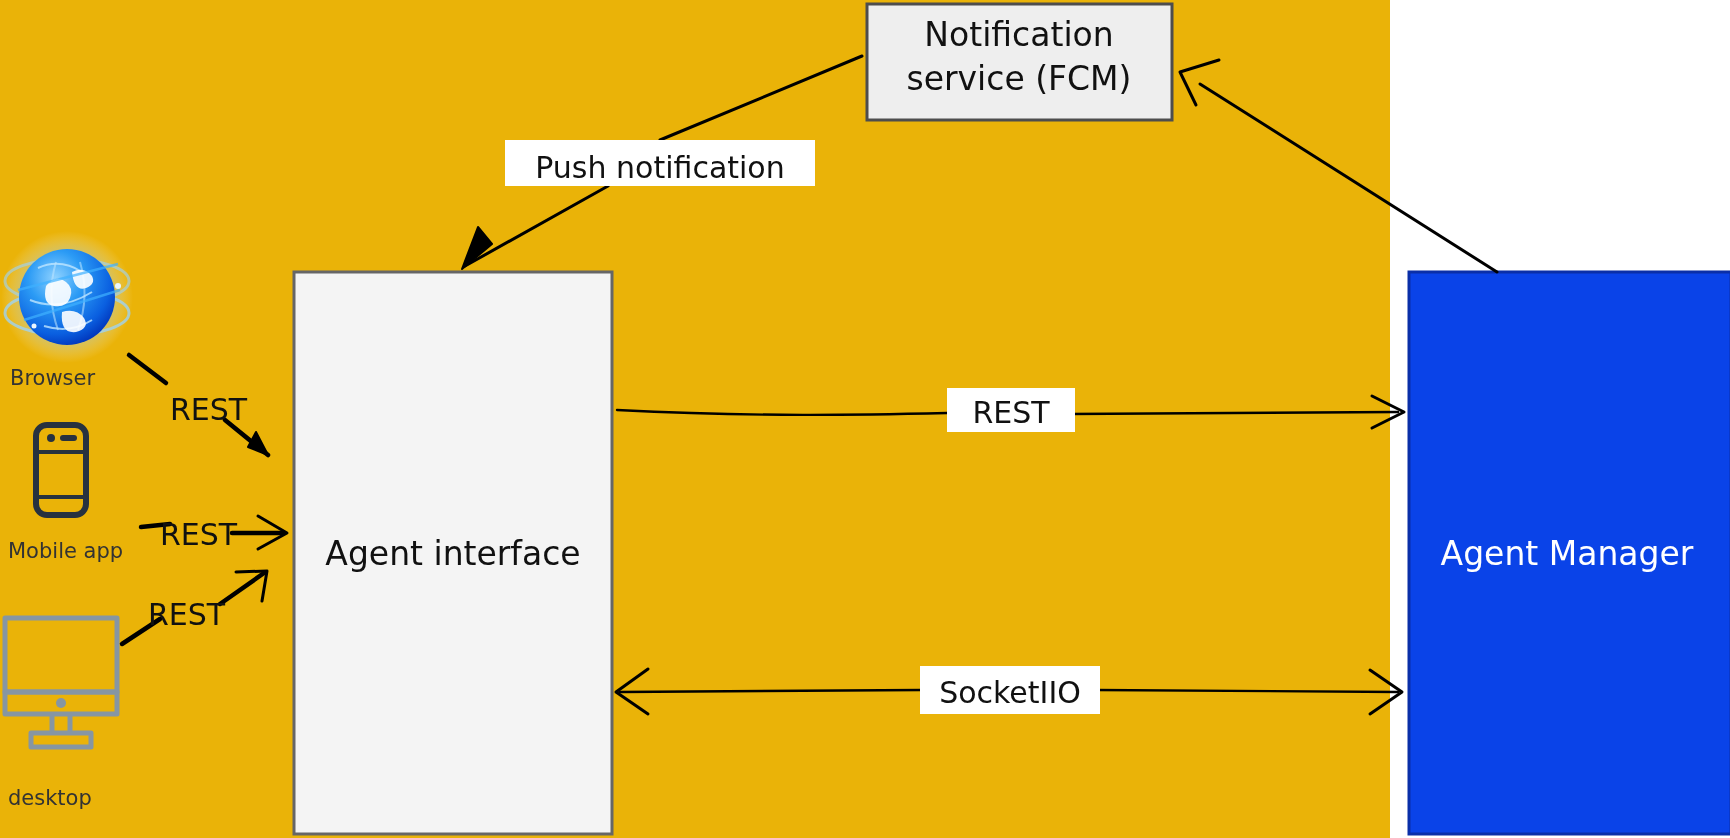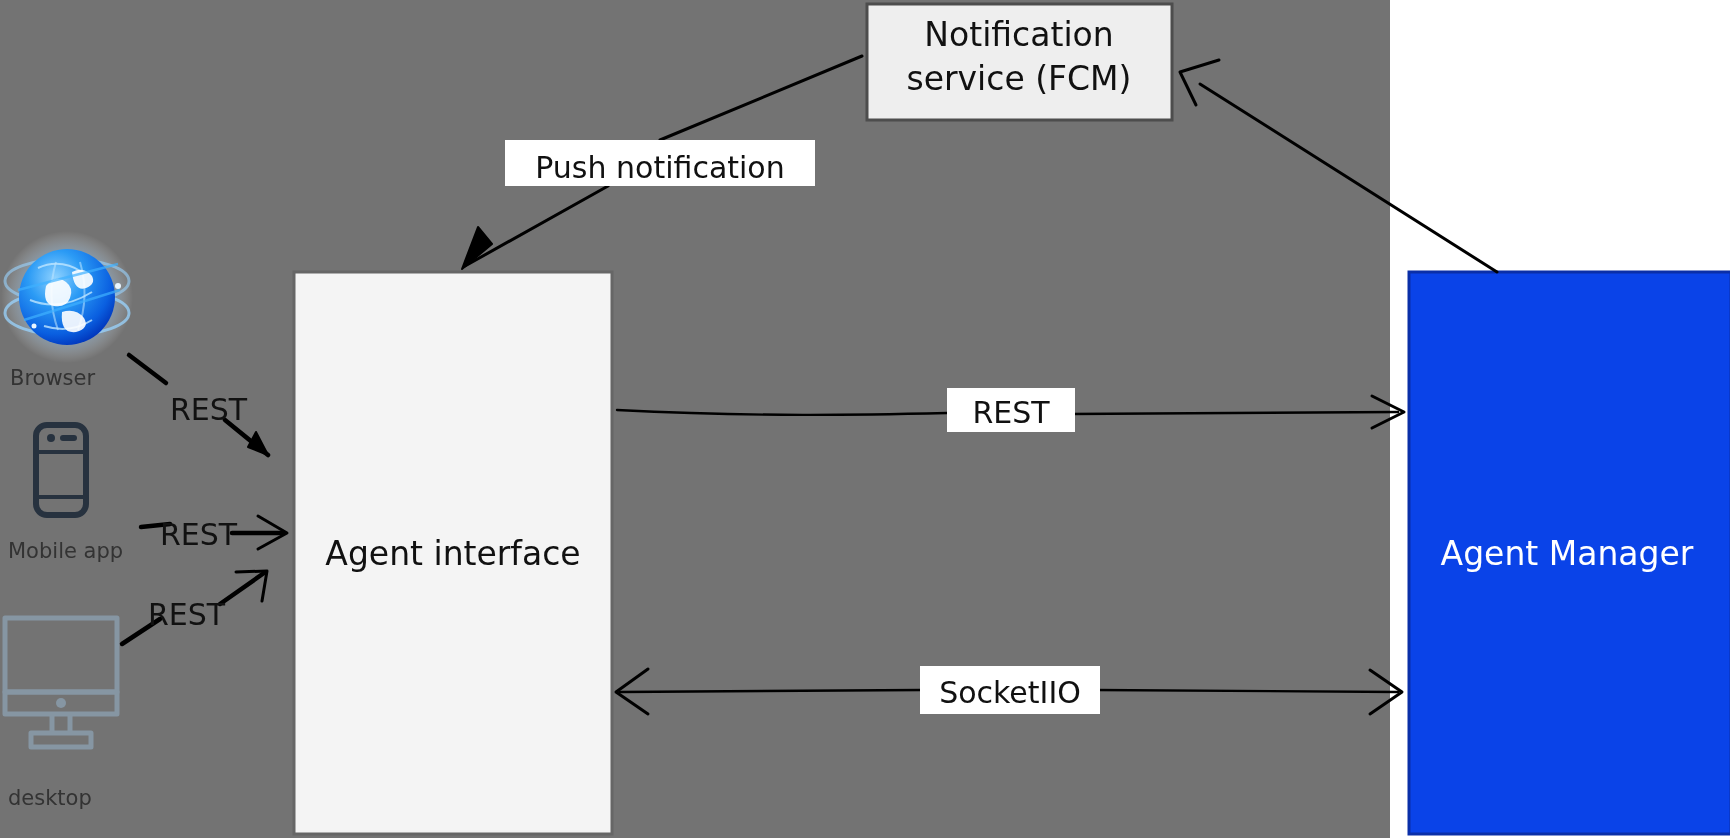--- a/index.html
+++ b/index.html
@@ -10,21 +10,21 @@
   body {
     width: 1730px;
     height: 838px;
     overflow: hidden;
     font-family: "DejaVu Sans", sans-serif;
   }
   #canvas {
     position: relative;
     width: 1390px;
     height: 838px;
-    background: #737373;
+    background: #eab308;
   }
   svg#diagram {
     position: absolute;
     left: 0;
     top: 0;
     width: 1730px;
     height: 838px;
   }
   .hand-text {
     font-family: "DejaVu Sans", sans-serif;

